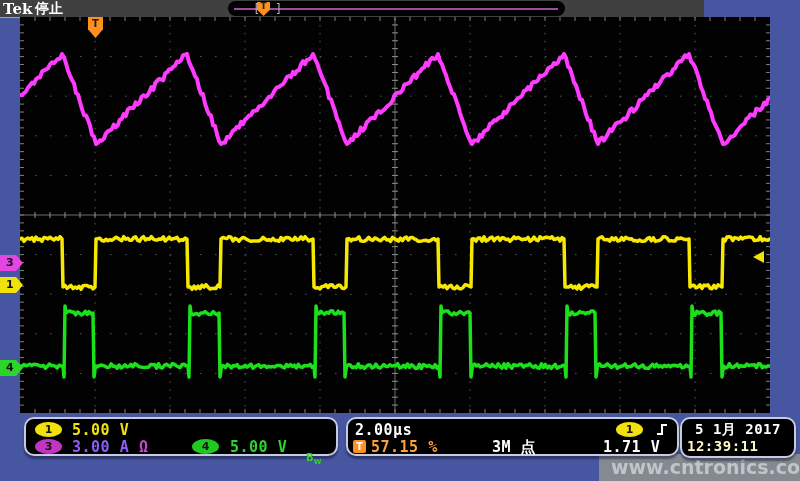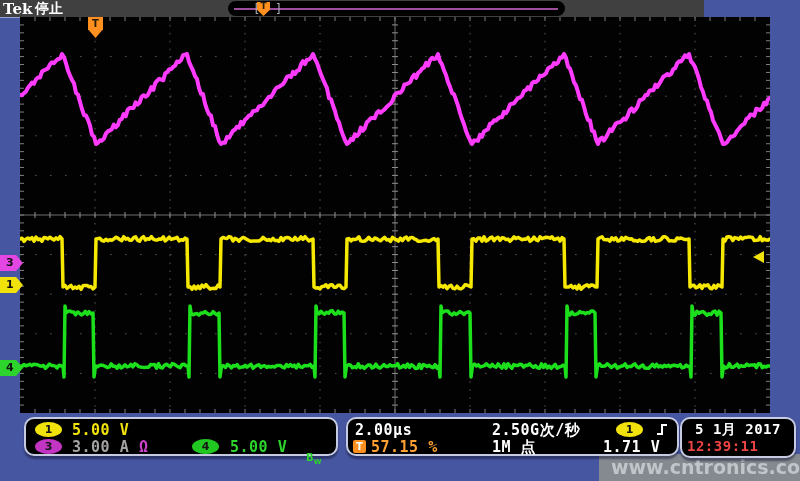--- a/index.html
+++ b/index.html
@@ -36,37 +36,37 @@
   .sbox{background:#000;border:2px solid #c6cbe2;border-radius:10px;box-shadow:0 3px 2px rgba(10,14,40,.45);}
   #channels-box{left:24px;top:417px;width:310px;height:35px;}
   #horiz-box{left:328px;top:417px;width:329px;height:35px;margin-left:18px;}
   #date-box{left:680px;top:417px;width:112px;height:37px;}
   .badge{width:27px;height:15px;border-radius:50%;color:#151515;
       font:bold 11px "DejaVu Sans",sans-serif;text-align:center;line-height:15px;}
   .ro{font:bold 15px "DejaVu Sans Mono","DejaVu Sans",monospace;letter-spacing:.5px;white-space:nowrap;}
   #ch1-badge{left:9px;top:3px;background:#f2e20c;}
   #ch1-scale{left:46px;top:2px;color:#f2e20c;}
   #ch3-badge{left:9px;top:20px;background:#c234c2;}
-  #ch3-scale{left:46px;top:19px;color:#a3a3a3;}
+  #ch3-scale{left:46px;top:19px;color:#8b5cf6;}
   #ch3-impedance{left:113px;top:19px;color:#cc44cc;}
   #ch4-badge{left:166px;top:20px;background:#22c822;}
   #ch4-scale{left:204px;top:19px;color:#2cd42c;}
   #bw-icon{left:280px;top:21px;color:#2cd42c;font:bold 10px "DejaVu Sans",sans-serif;margin-top:12px;}
   #bw-icon sub{font-size:7px;}
   #time-scale{left:7px;top:2px;color:#fff;}
   #trig-pos-icon{left:5px;top:21px;width:13px;height:13px;background:#ff9020;border-radius:2px;
       color:#fff;font:bold 10px "DejaVu Sans",sans-serif;text-align:center;line-height:13px;}
   #trig-pos{left:23px;top:19px;color:#ffa033;}
   #sample-rate{left:144px;top:2px;color:#fff;}
   #record-length{left:144px;top:19px;color:#fff;}
   #trig-src-badge{left:268px;top:3px;background:#f2e20c;}
   #slope-icon{left:307px;top:3px;}
   #trig-level{left:255px;top:19px;color:#fff;}
   #date-text{left:0px;top:2px;width:112px;text-align:center;color:#fff;font-size:14px;}
-  #time-text{left:5px;top:19px;color:#ef4444;font-size:14px;}
+  #time-text{left:5px;top:19px;color:#fef9c3;font-size:14px;}
   
   #shadow-band{left:599px;top:454px;width:201px;height:27px;background:#858a91;z-index:0;}
   #watermark{left:611px;top:456px;color:#c0c5ca;font:bold 19px "DejaVu Sans",sans-serif;z-index:1;}
   .z2{z-index:2;}
 </style>
 </head>
 <body>
 
 <div id="screen">
 
@@ -418,22 +418,21 @@
     <span class="abs ro" id="ch3-impedance">Ω</span>
     <div class="abs badge" id="ch4-badge">4</div>
     <span class="abs ro" id="ch4-scale">5.00 V</span>
     <span class="abs" id="bw-icon"><span>B</span><sub>W</sub></span>
   </div>
 
   <div class="abs sbox z2" id="horiz-box">
     <span class="abs ro" id="time-scale">2.00µs</span>
     <div class="abs" id="trig-pos-icon">T</div>
     <span class="abs ro" id="trig-pos">57.15 %</span>
-    <span class="abs ro" id="sample-rate">2.50G次/秒</span>
-    <span class="abs ro" id="record-length">1M 点</span>
+    <span class="abs ro" id="record-length">3M 点</span>
     <div class="abs badge" id="trig-src-badge">1</div>
     <svg class="abs" id="slope-icon" width="16" height="15" viewBox="0 0 16 15">
       <path d="M2 12 H7 V3 H12" fill="none" stroke="#ffffff" stroke-width="2"></path>
     </svg>
     <span class="abs ro" id="trig-level">1.71 V</span>
   </div>
 
   <div class="abs sbox z2" id="date-box">
     <span class="abs ro" id="date-text">5 1月 2017</span>
     <span class="abs ro" id="time-text">12:39:11</span>

